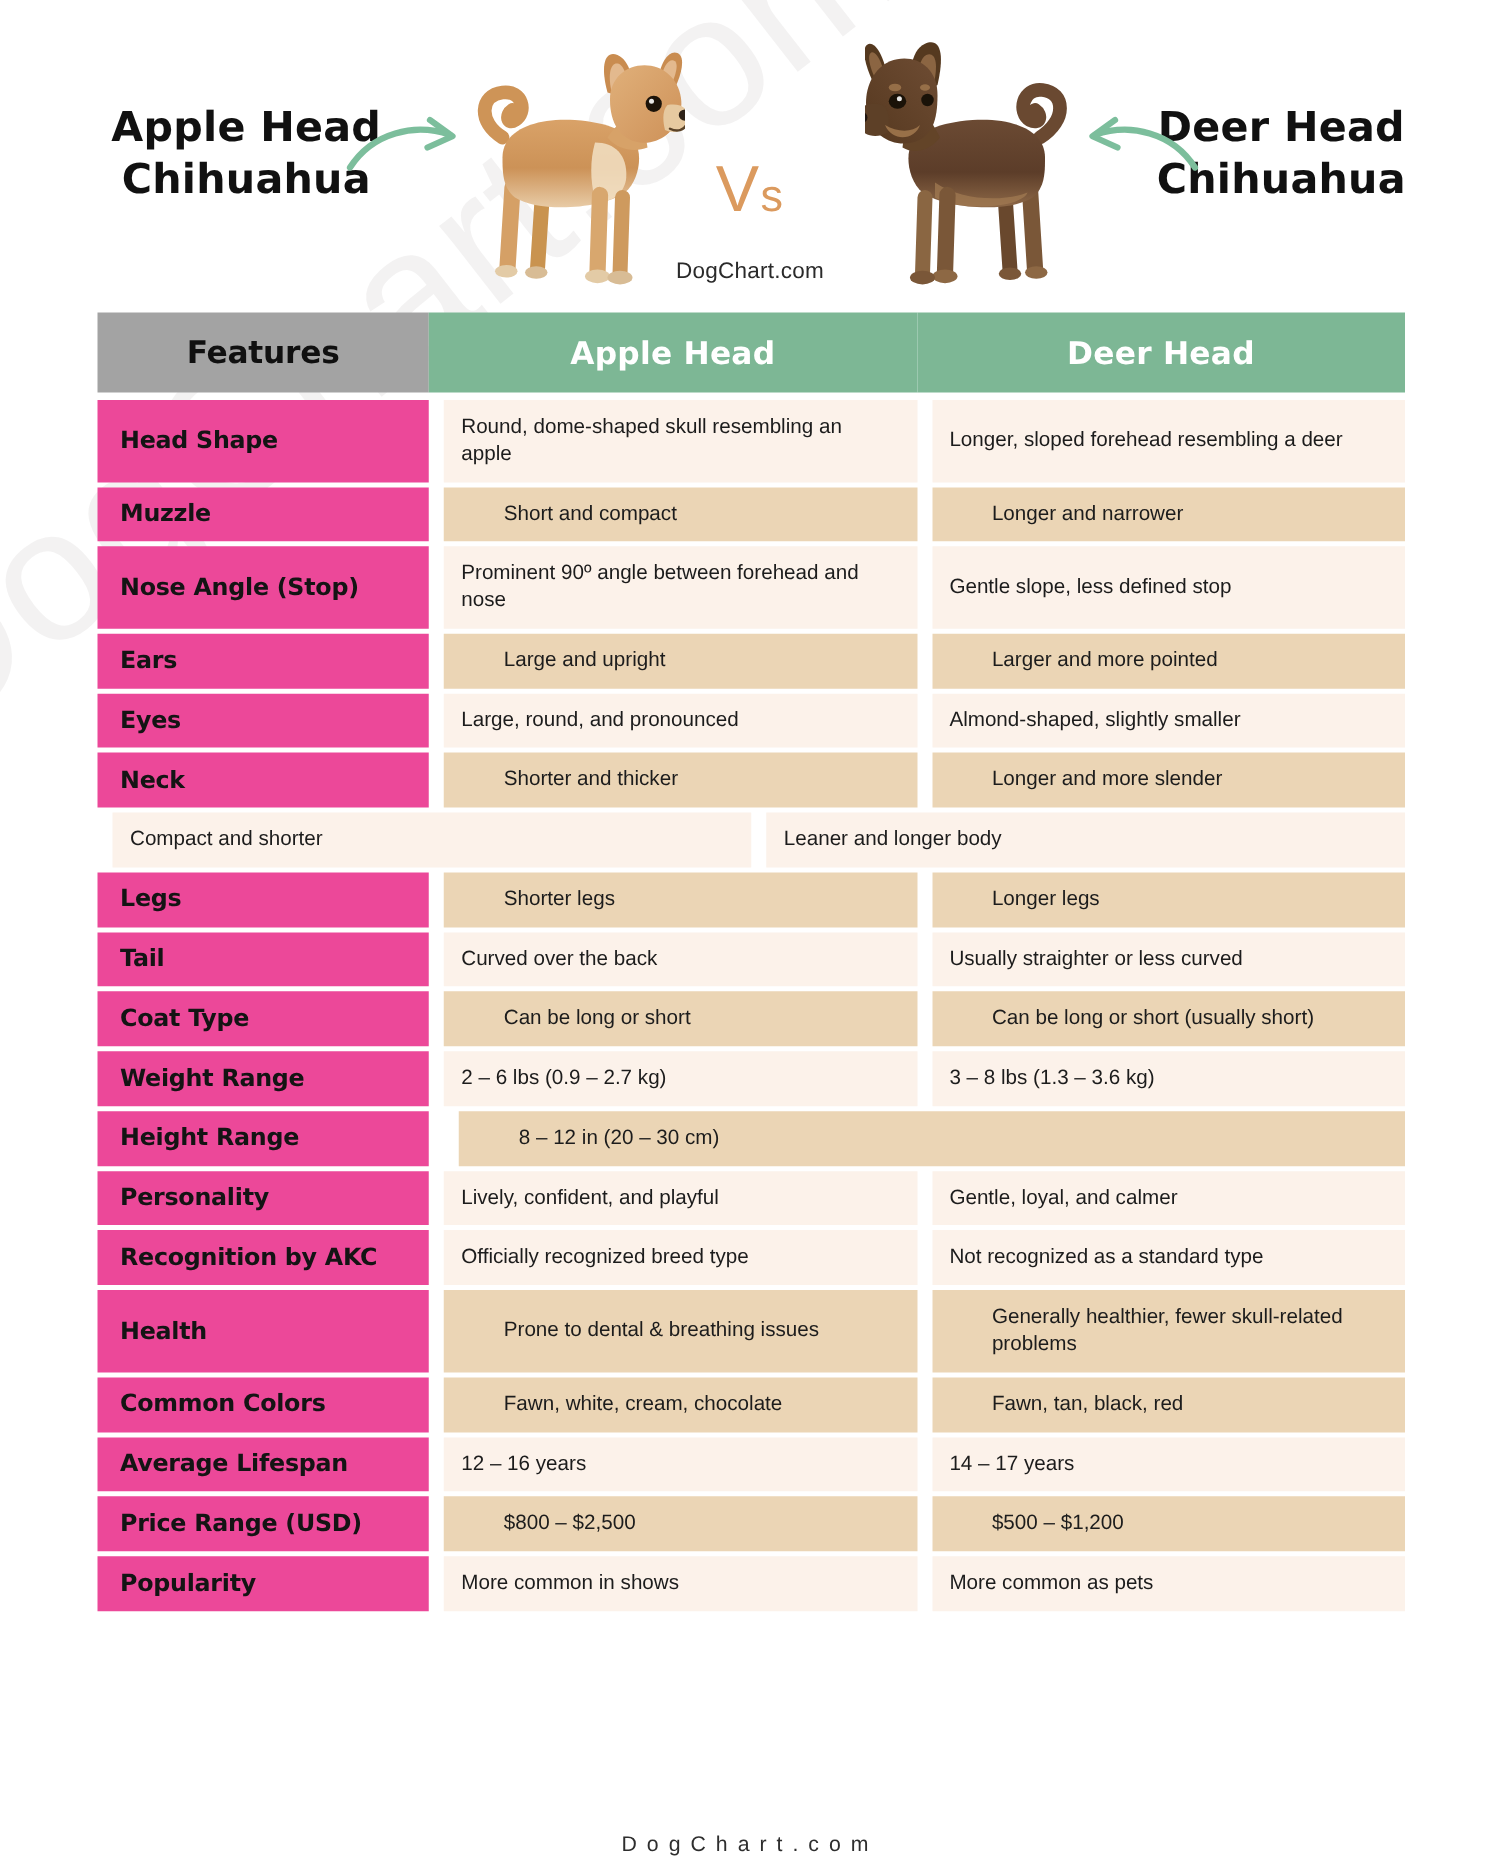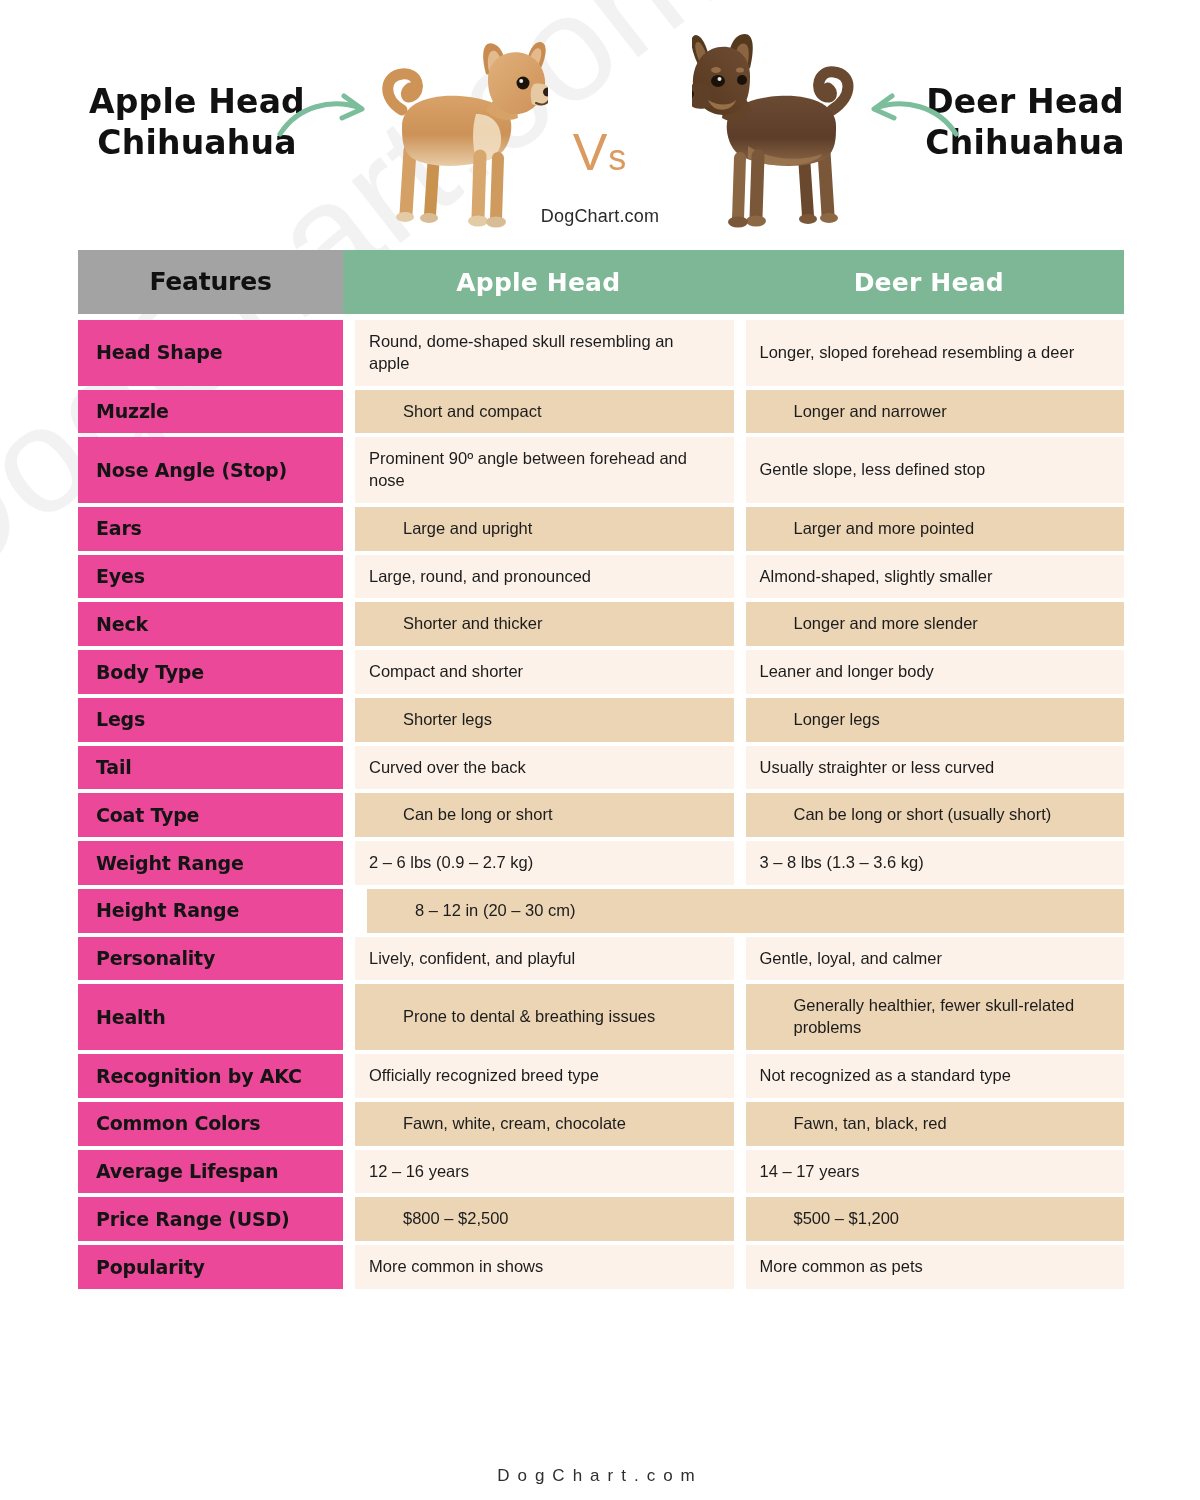--- a/index.html
+++ b/index.html
@@ -388,21 +388,20 @@
           <div class="cell-val">Almond-shaped, slightly smaller</div>
         </div>
         <div class="row tint-dark">
           <div class="cell-feature">Neck</div>
           <div class="gap"></div>
           <div class="cell-val">Shorter and thicker</div>
           <div class="gap"></div>
           <div class="cell-val">Longer and more slender</div>
         </div>
         <div class="row tint-light">
-          <div class="cell-feature">Body Type</div>
           <div class="gap"></div>
           <div class="cell-val">Compact and shorter</div>
           <div class="gap"></div>
           <div class="cell-val">Leaner and longer body</div>
         </div>
         <div class="row tint-dark">
           <div class="cell-feature">Legs</div>
           <div class="gap"></div>
           <div class="cell-val">Shorter legs</div>
           <div class="gap"></div>
@@ -435,33 +434,33 @@
           <div class="gap"></div>
           <div class="cell-val">8 – 12 in (20 – 30 cm)</div>
         </div>
         <div class="row tint-light">
           <div class="cell-feature">Personality</div>
           <div class="gap"></div>
           <div class="cell-val">Lively, confident, and playful</div>
           <div class="gap"></div>
           <div class="cell-val">Gentle, loyal, and calmer</div>
         </div>
+        <div class="row tint-light">
+          <div class="cell-feature">Recognition by AKC</div>
+          <div class="gap"></div>
+          <div class="cell-val">Officially recognized breed type</div>
+          <div class="gap"></div>
+          <div class="cell-val">Not recognized as a standard type</div>
+        </div>
         <div class="row tint-dark">
           <div class="cell-feature">Health</div>
           <div class="gap"></div>
           <div class="cell-val">Prone to dental &amp; breathing issues</div>
           <div class="gap"></div>
           <div class="cell-val">Generally healthier, fewer skull-related problems</div>
-        </div>
-        <div class="row tint-light">
-          <div class="cell-feature">Recognition by AKC</div>
-          <div class="gap"></div>
-          <div class="cell-val">Officially recognized breed type</div>
-          <div class="gap"></div>
-          <div class="cell-val">Not recognized as a standard type</div>
         </div>
         <div class="row tint-dark">
           <div class="cell-feature">Common Colors</div>
           <div class="gap"></div>
           <div class="cell-val">Fawn, white, cream, chocolate</div>
           <div class="gap"></div>
           <div class="cell-val">Fawn, tan, black, red</div>
         </div>
         <div class="row tint-light">
           <div class="cell-feature">Average Lifespan</div>

